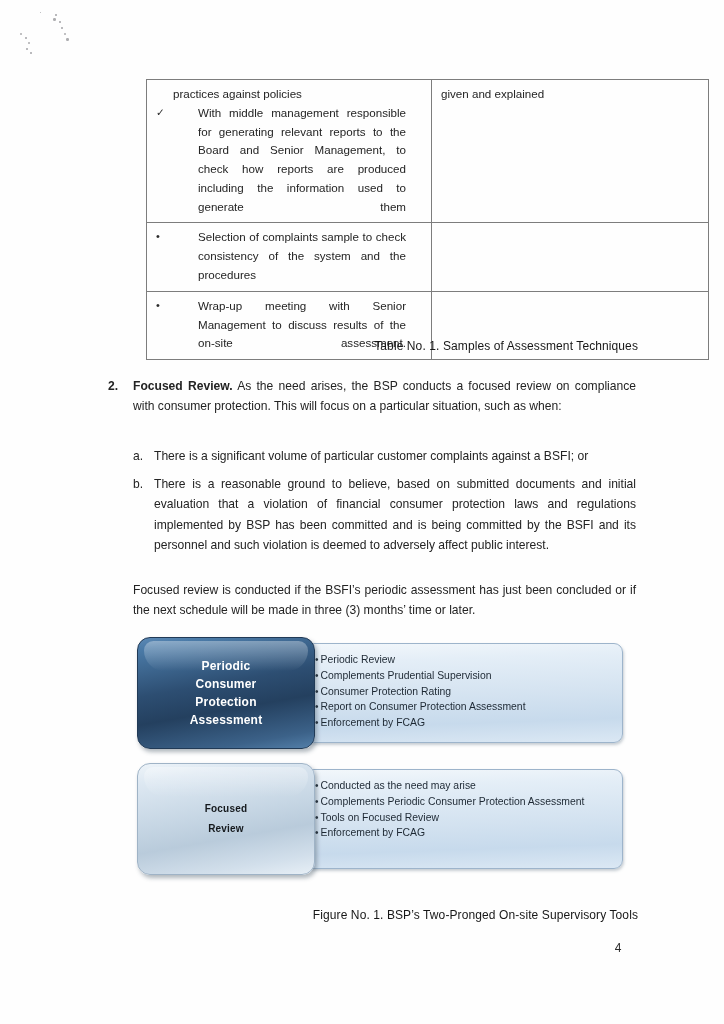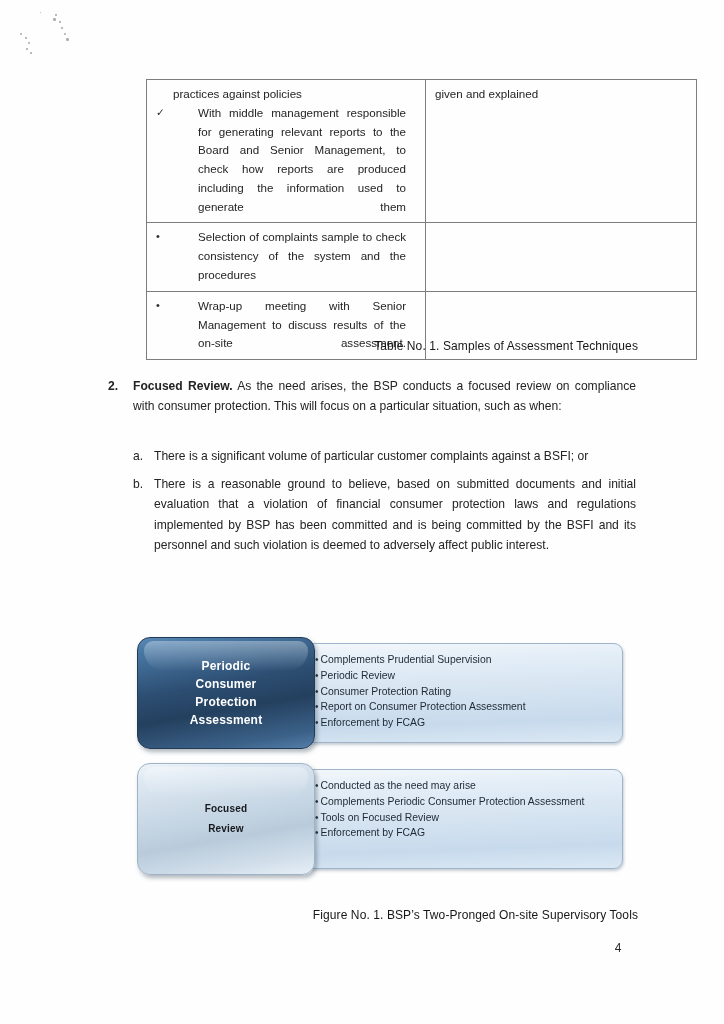--- a/index.html
+++ b/index.html
@@ -33,21 +33,21 @@
     position: absolute;
     left: 146px;
     top: 79px;
     width: 492px;
     border-collapse: collapse;
     table-layout: fixed;
   }
   #assessment-table td {
     border: 1px solid #7d7d7d;
     vertical-align: top;
-    padding: 5px 19px 6px 9px;
+    padding: 5px 25px 6px 9px;
     font-size: 11.6px;
     line-height: 1.62;
     text-align: justify;
     text-justify: inter-word;
     color: #242424;
   }
   #assessment-table td.col-left { width: 250px; }
   #assessment-table td.col-right { width: 242px; }
   #assessment-table td.no-top { border-top: none; }
 
@@ -317,28 +317,29 @@
   <div class="body-block alpha-item" style="top:446px;">
     <span class="marker">a.</span>
     <div class="content">There is a significant volume of particular customer complaints against a BSFI; or</div>
   </div>
 
   <div class="body-block alpha-item" style="top:474px;">
     <span class="marker">b.</span>
     <div class="content">There is a reasonable ground to believe, based on submitted documents and initial evaluation that a violation of financial consumer protection laws and regulations implemented by BSP has been committed and is being committed by the BSFI and its personnel and such violation is deemed to adversely affect public interest.</div>
   </div>
 
+  <div class="body-block para" style="top:580px;">Focused review is conducted if the BSFI’s periodic assessment has just been concluded or if the next schedule will be made in three (3) months’ time or later.</div>
 
   <div id="figure-area">
 
     <div class="prong" id="prong-periodic">
       <div class="prong-panel">
         <ul class="panel-list">
+          <li>Periodic Review</li>
           <li>Complements Prudential Supervision</li>
-          <li>Periodic Review</li>
           <li>Consumer Protection Rating</li>
           <li>Report on Consumer Protection Assessment</li>
           <li>Enforcement by FCAG</li>
         </ul>
       </div>
       <div class="prong-key">
         <div class="key-gloss"></div>
         <div class="kline">Periodic</div>
         <div class="kline">Consumer</div>
         <div class="kline">Protection</div>

